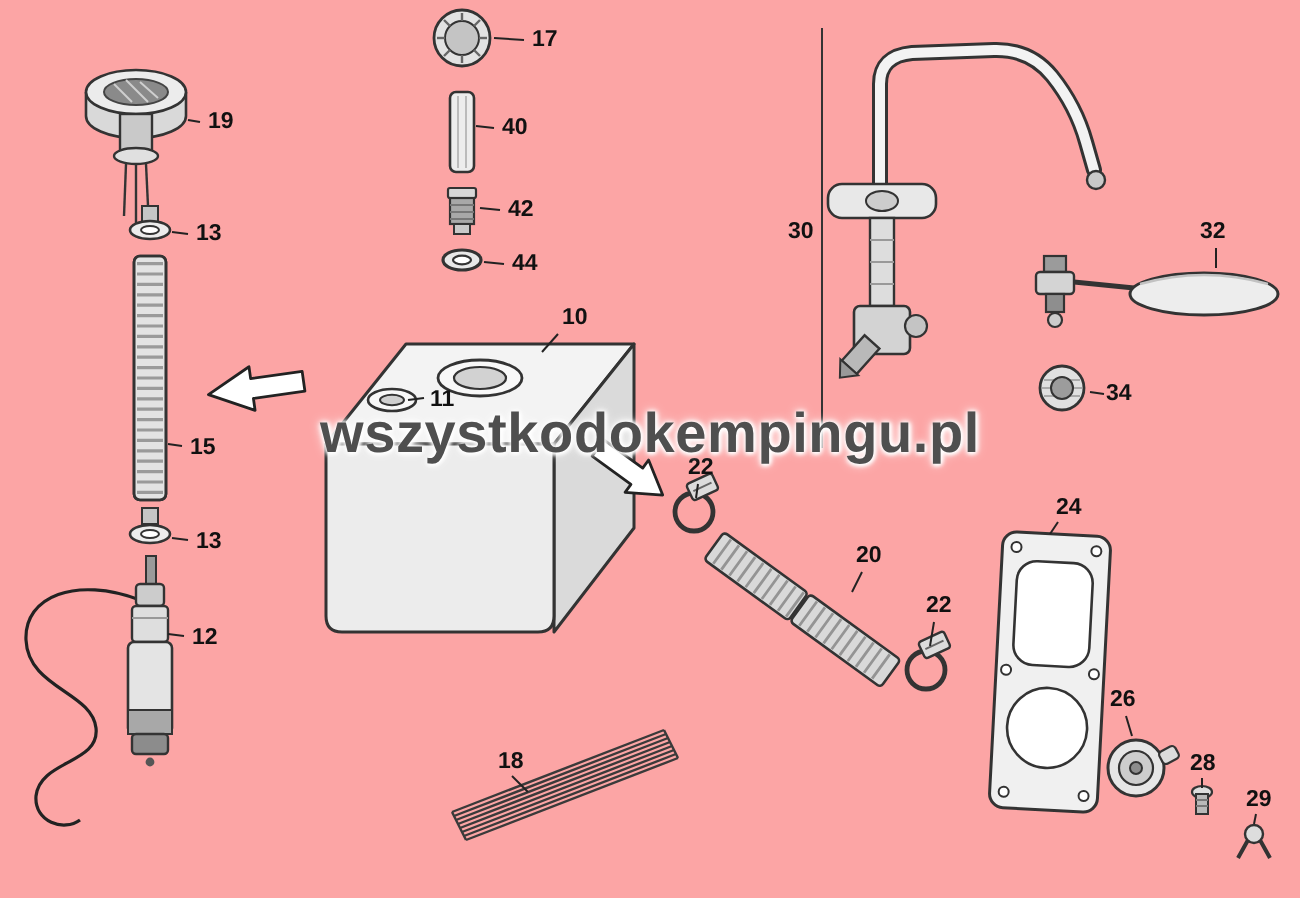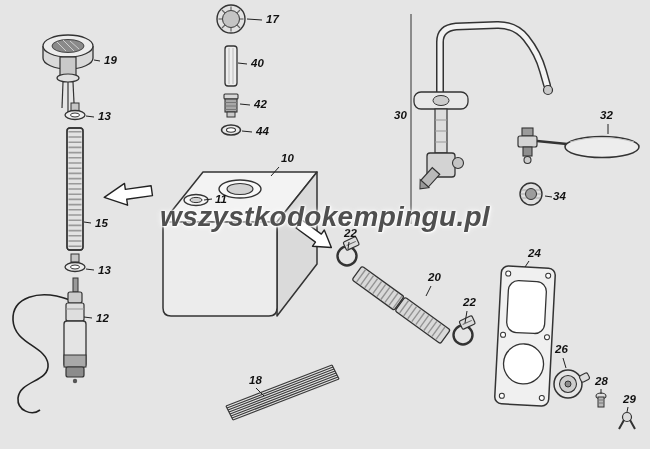--- a/index.html
+++ b/index.html
@@ -1,17 +1,17 @@
 <!DOCTYPE html>
 <html><head>
 <meta charset="utf-8">
 <style>
   * { margin:0; padding:0; box-sizing:border-box; }
   html,body { background:#ffffff; font-family:"Liberation Sans", sans-serif; }
-  .stage { position:relative; width:650px; height:449px; background:#e5e5e5; overflow:hidden;font-style:italic; }
+  .stage { position:relative; width:650px; height:449px; background:#fca5a5; overflow:hidden; }
   .stage svg { position:absolute; top:0; left:0; }
   .lbl { font-family:"Liberation Sans", sans-serif; font-size:11.5px; font-weight:bold; fill:#111111; }
   .watermark {
     position:absolute; top:201px; left:325px; transform:translateX(-50%);
     font-size:28px; font-weight:bold; color:#4f4f4f; white-space:nowrap;
     letter-spacing:0.3px;
     text-shadow:0 0 3px #ffffff, 0 0 6px #ffffff, 0 1px 2px #ffffff, 1px 0 2px #ffffff;
     z-index:5;
   }
 </style>

